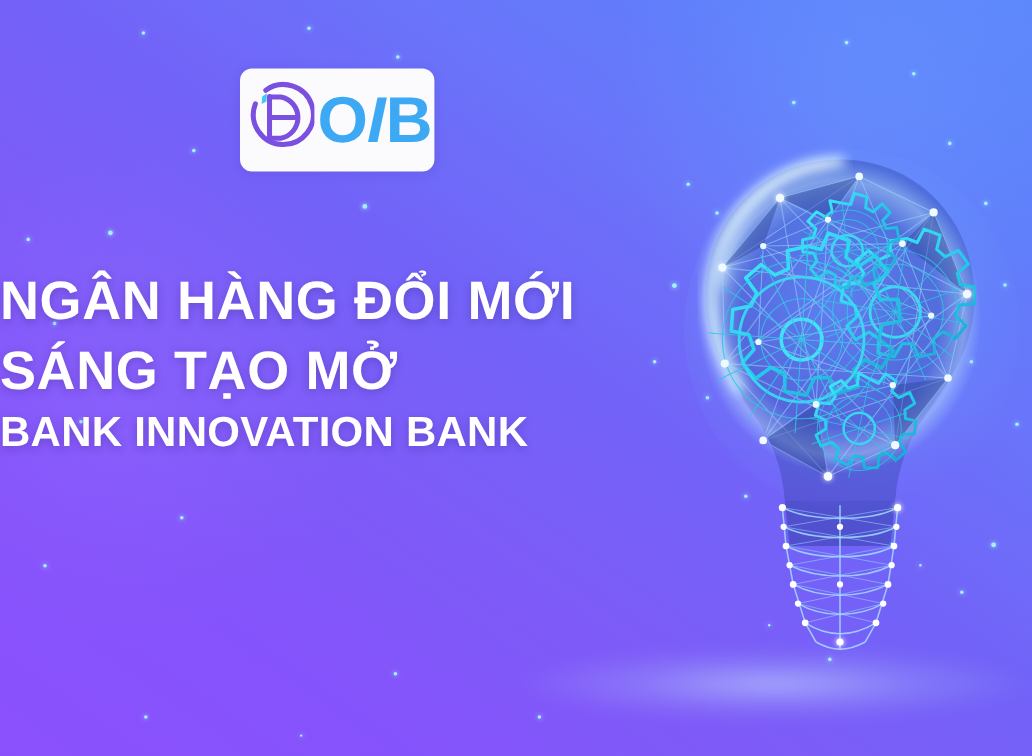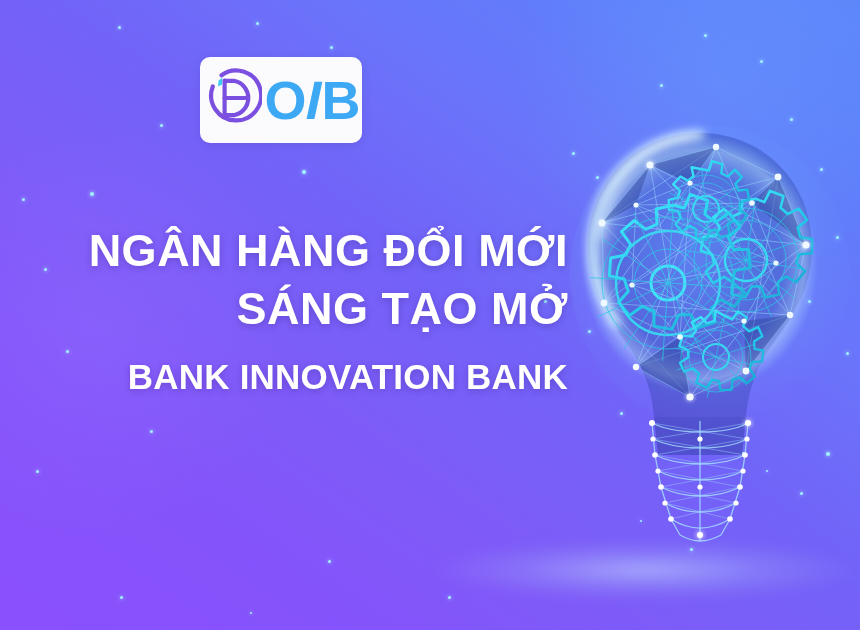--- a/index.html
+++ b/index.html
@@ -103,32 +103,32 @@
     transform: skewX(-12deg);
     padding: 0 1px;
   }
 
   
   .headline {
     position: absolute;
     left: 0;
     top: 228px;
     width: 568px;
-    text-align: right;
+    text-align: left;
     color: #ffffff;
   }
   .hl-line {
     font-weight: 700;
     letter-spacing: 0.5px;
     line-height: 1.0;
     white-space: nowrap;
     text-shadow: 0 2px 7px rgba(45,20,110,0.28);
   }
   .hl-1 { font-size: 45px; margin-bottom: 13px; }
-  .hl-2 { font-size: 45px; margin-bottom: 28px; }
+  .hl-2 { font-size: 45px; margin-bottom: 12px; }
   .hl-3 { font-size: 35px; letter-spacing: 0.2px; }
 
   
   .bulb-wrap {
     position: absolute;
     left: 540px;
     top: 105px;
     width: 320px;
     height: 510px;
   }

